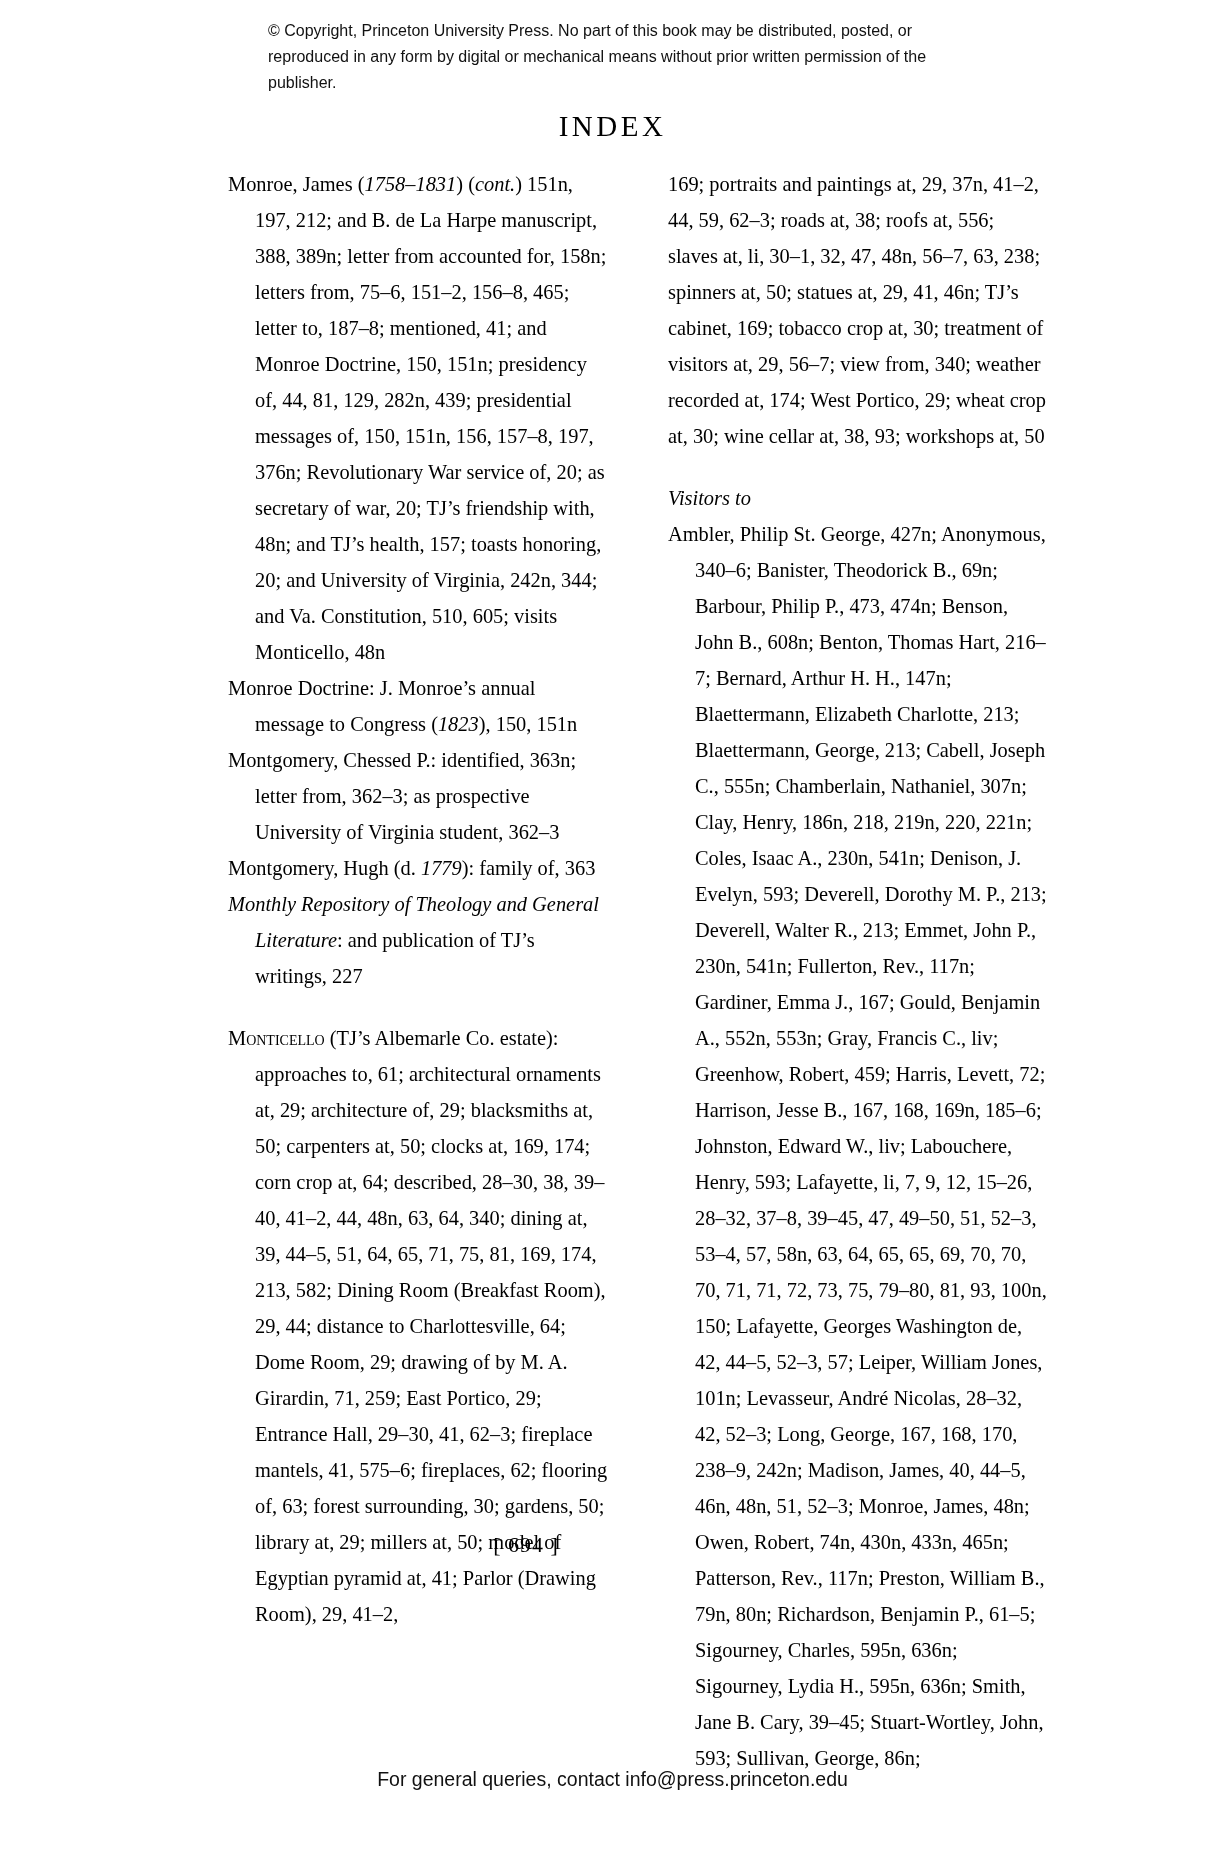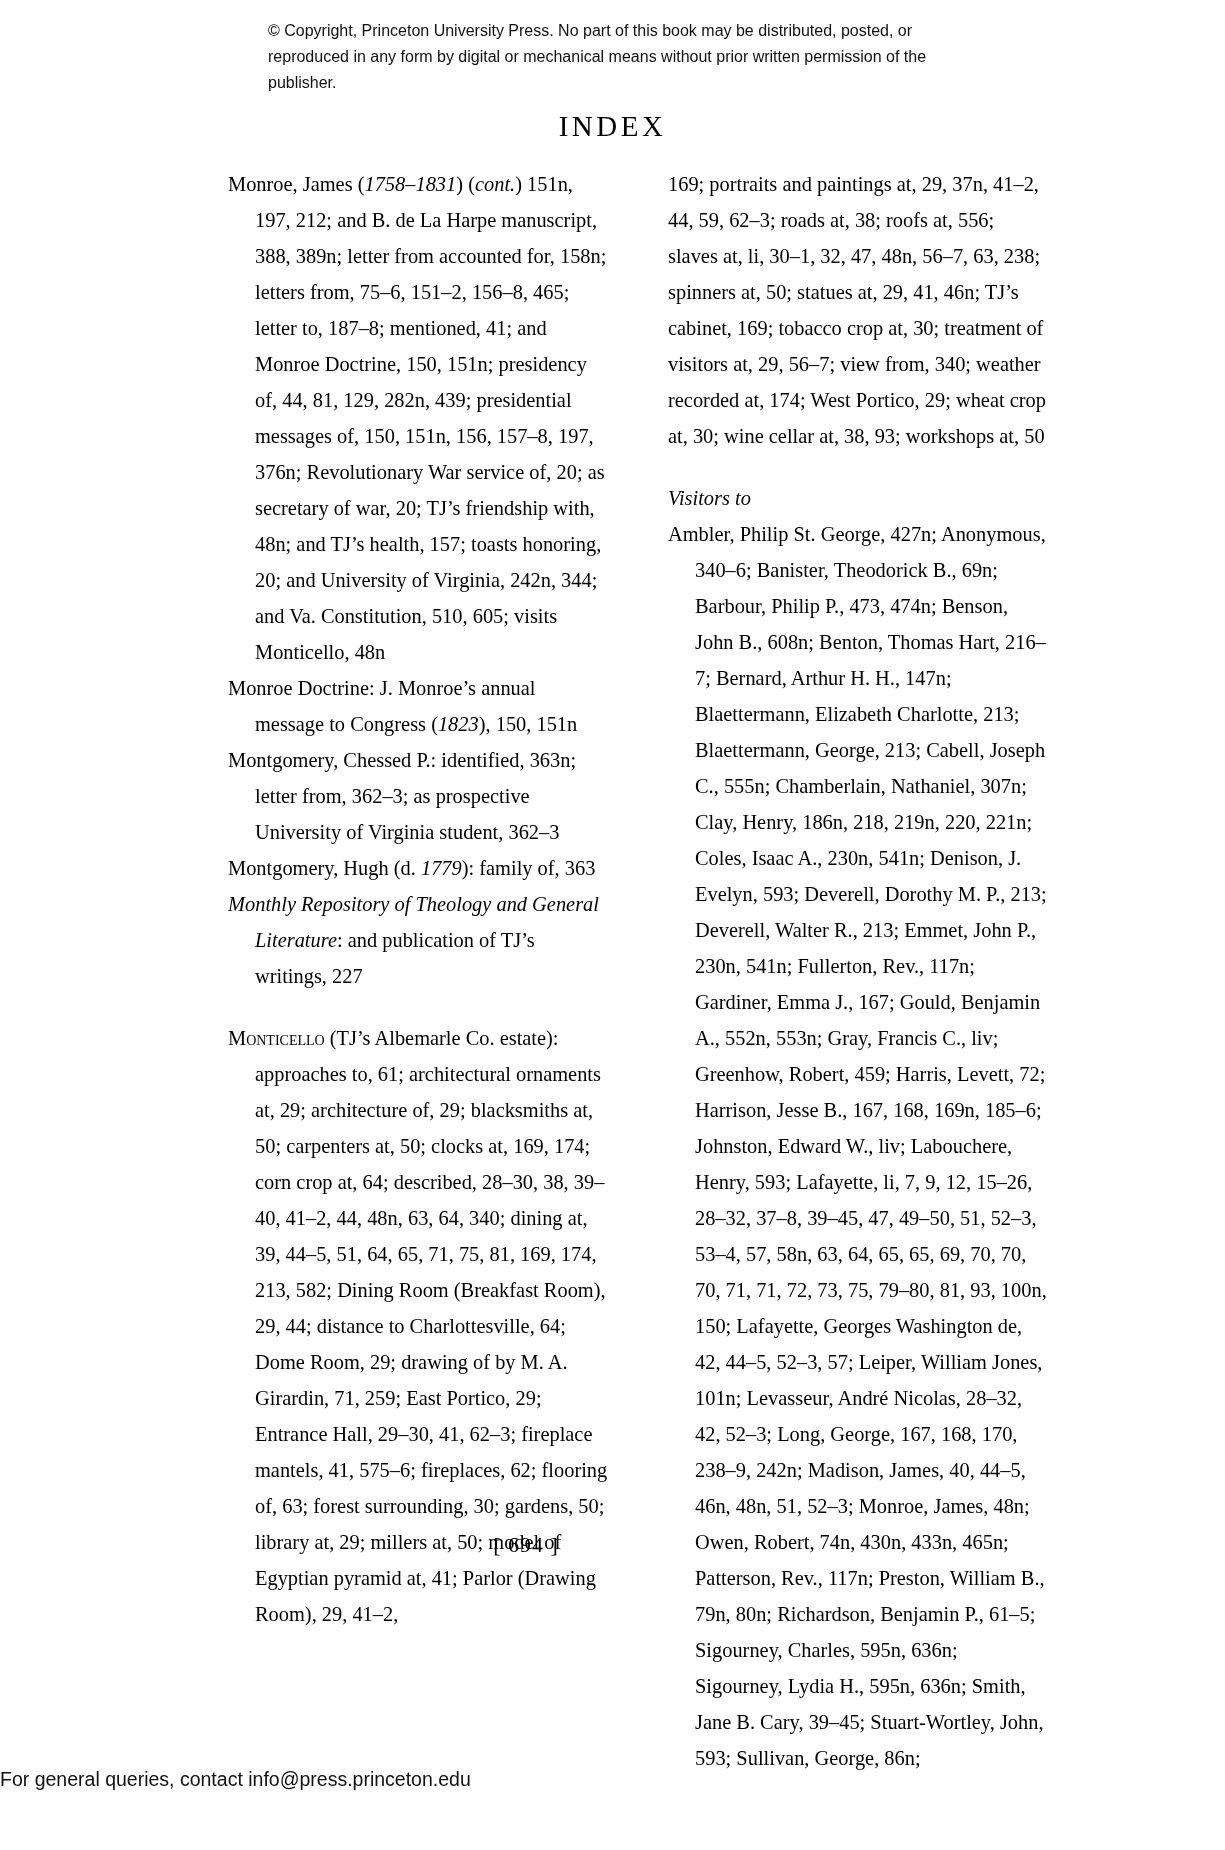--- a/index.html
+++ b/index.html
@@ -86,20 +86,21 @@
     width: 1052px;
     text-align: center;
     font-size: 22px;
     letter-spacing: 1px;
   }
   .footer {
     position: absolute;
     top: 1768px;
     left: 0;
     width: 1225px;
+    text-align: center;
     font-family: "Liberation Sans", sans-serif;
     font-size: 19.5px;
     color: #111;
   }
 </style>
 </head>
 <body>
 
 <div class="page">
 

